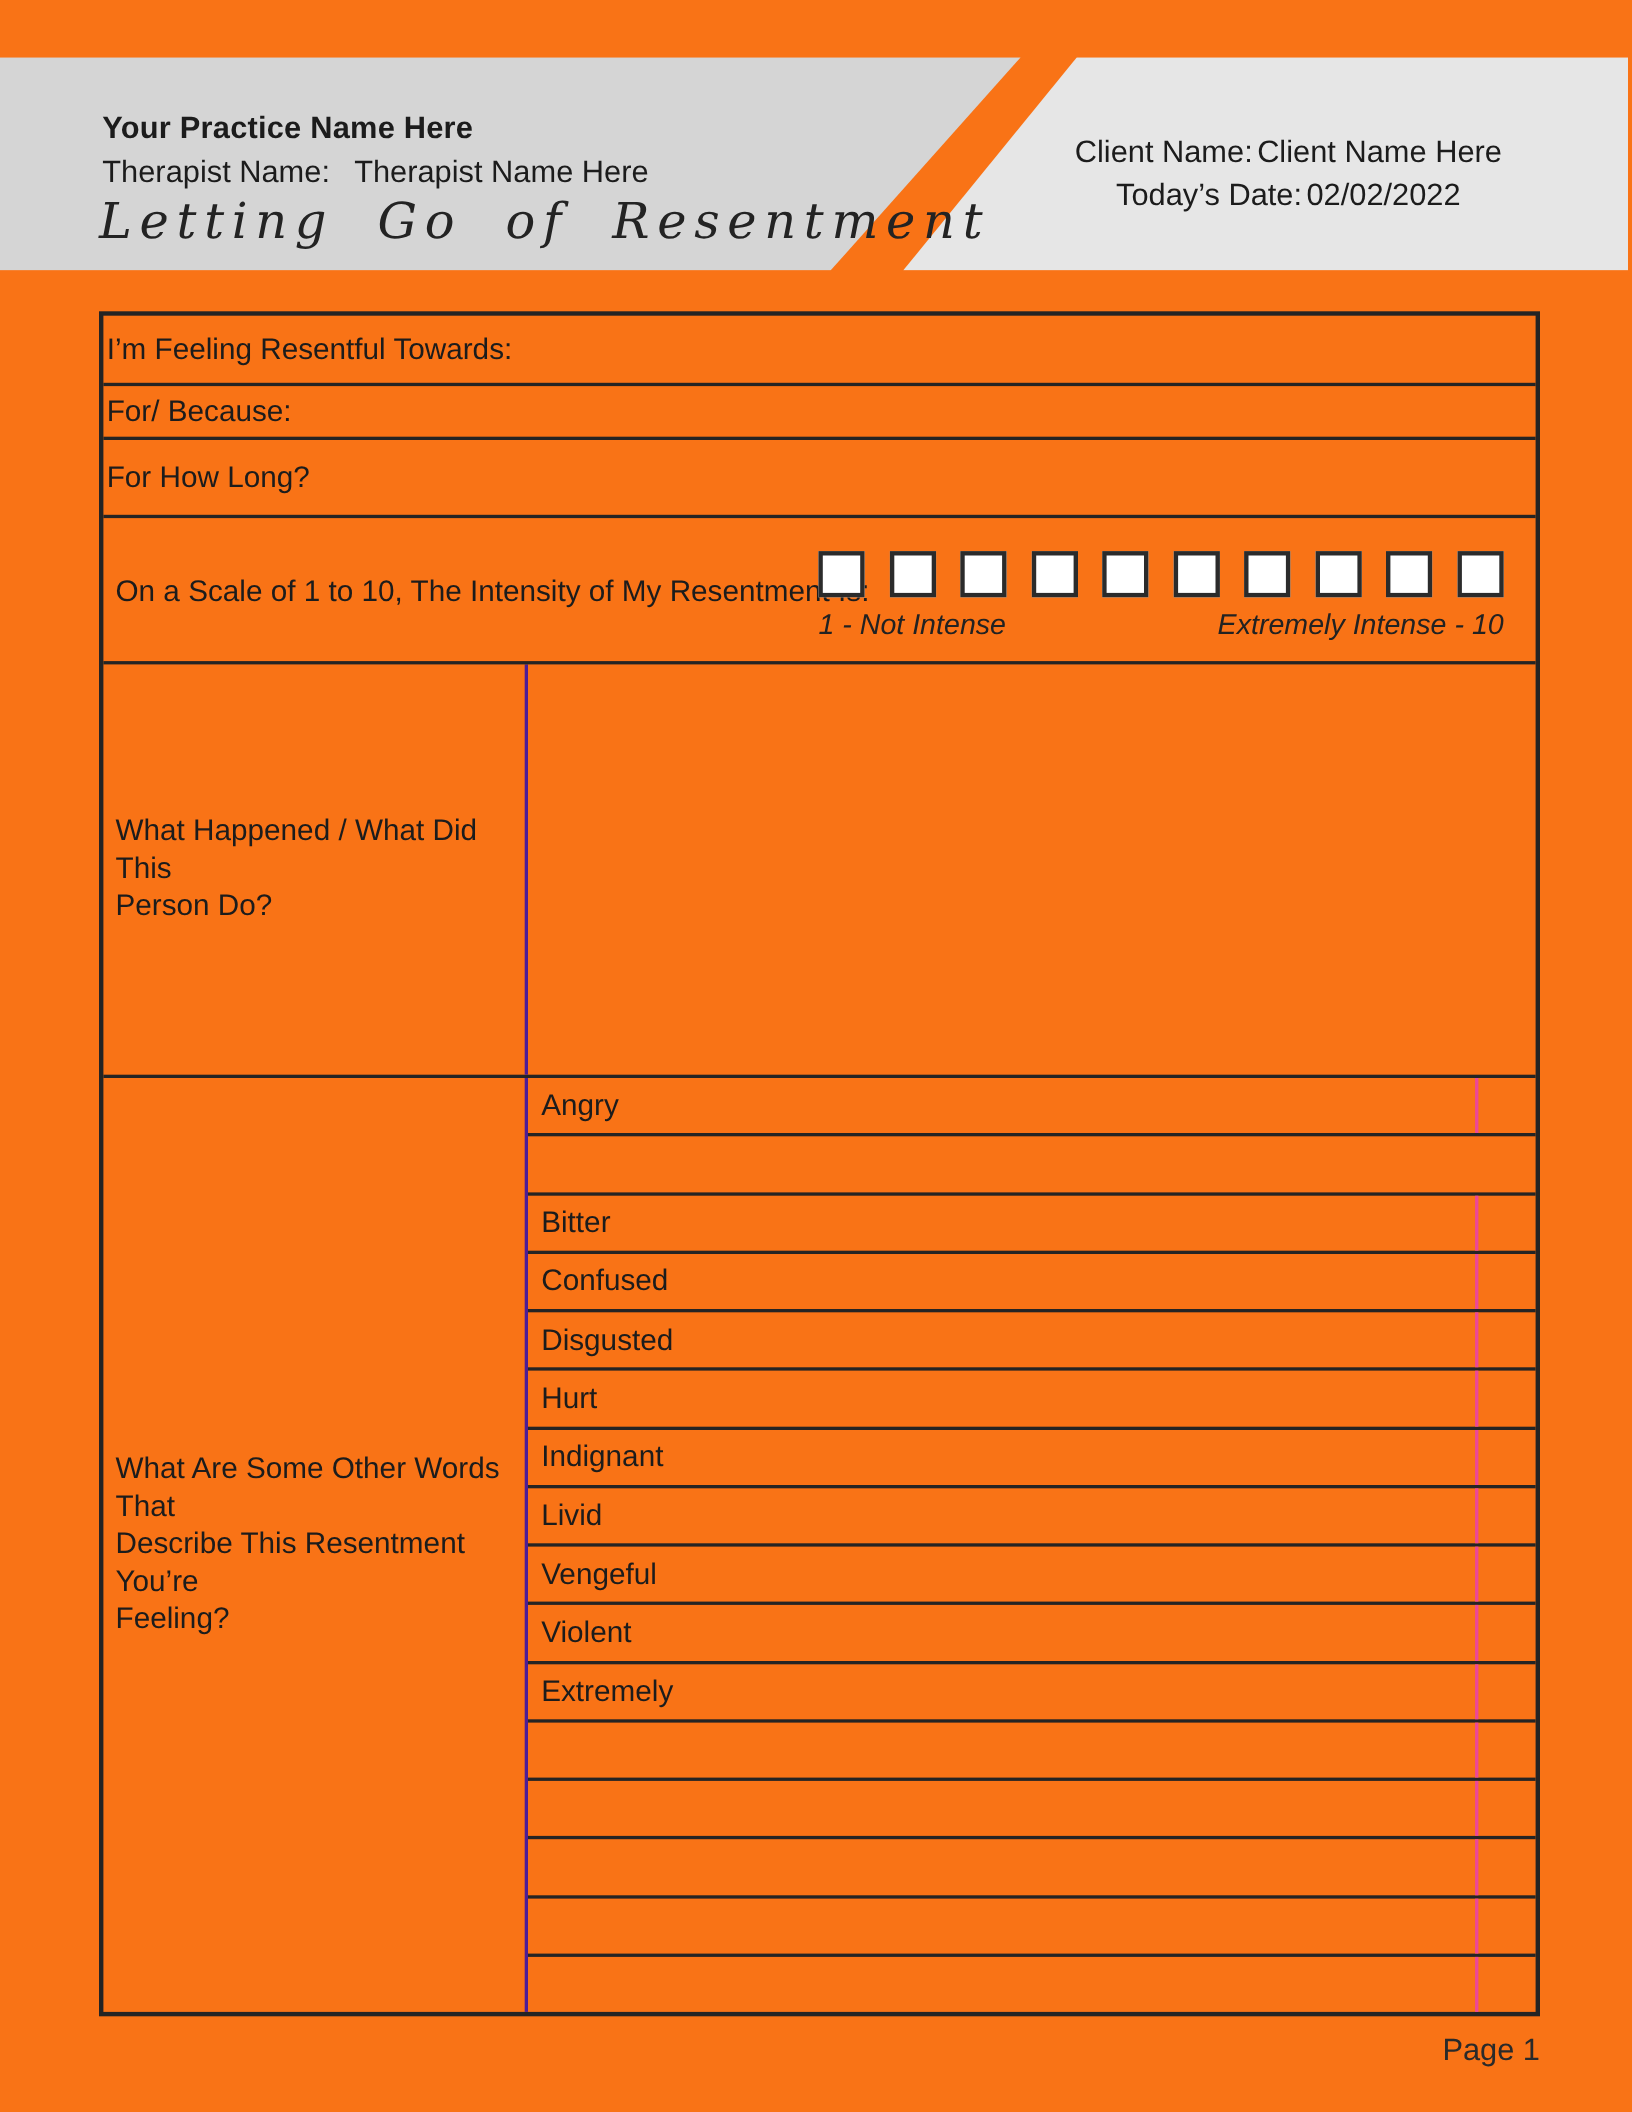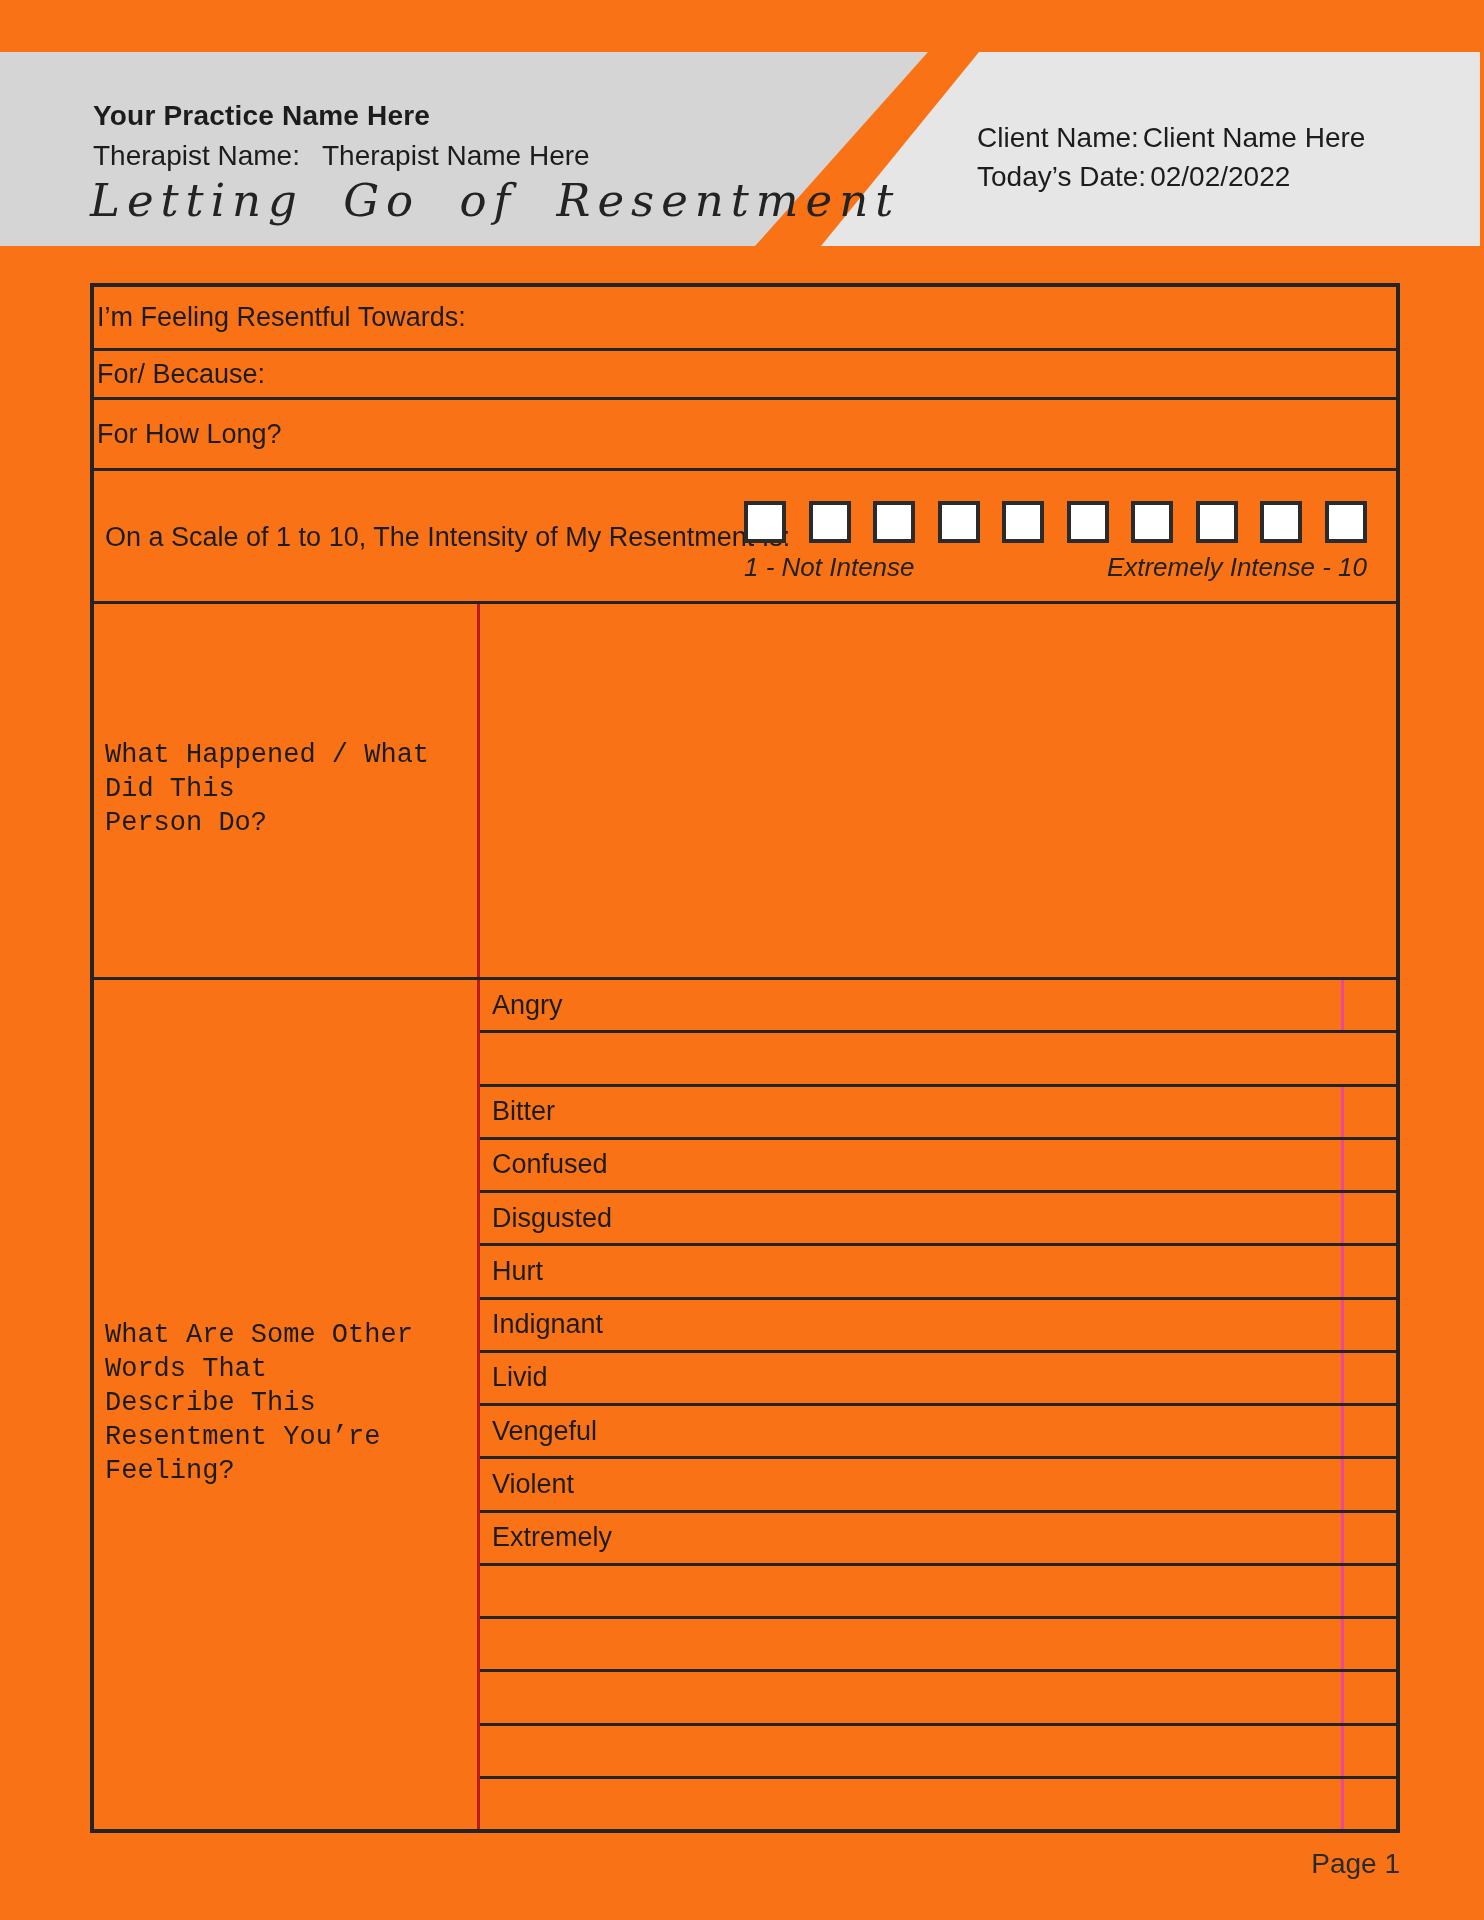--- a/index.html
+++ b/index.html
@@ -37,20 +37,21 @@
     font-style:italic;
     font-size:45px;
     letter-spacing:7px;
     word-spacing:18px;
     color:#232323;
   }
   .client-block{
     position:absolute;left:977px;top:70px;
     display:flex;flex-direction:column;row-gap:7px;
     font-size:28px;
+    align-items:center;
   }
   .client-block .hline{display:flex;align-items:baseline;line-height:32px;}
   .client-block .hlabel{min-width:153px;}
   .client-block .value{margin-left:4px;}
 
   
   .worksheet{
     position:absolute;left:90px;top:283px;
     width:1310px;height:1550px;
     border:4px solid #242424;
@@ -81,26 +82,25 @@
   .scale-labels{
     display:flex;justify-content:space-between;
     margin-top:9px;
     font-style:italic;font-size:26px;color:#222;
   }
 
   .row-split{display:flex;}
   .row-happened{height:376px;}
   .label-cell{
     width:386px;box-sizing:border-box;
-    border-right:3px solid #b91c1c;
+    border-right:3px solid #4c1d95;
     display:flex;align-items:center;
     padding:0 14px 4px 11px;
     white-space:pre-line;
     line-height:34px;
-    font-family:Liberation Mono, monospace;
   }
   .big-blank-cell{flex:1;}
 
   .row-feelings{flex:1;border-bottom:none;}
   .feelings-rows{flex:1;display:flex;flex-direction:column;}
   .feeling-row{flex:1;display:flex;border-bottom:3px solid #242424;box-sizing:border-box;}
   .feeling-row:last-child{border-bottom:none;}
   .feeling-word-cell{
     flex:1;display:flex;align-items:center;
     padding-left:12px;

